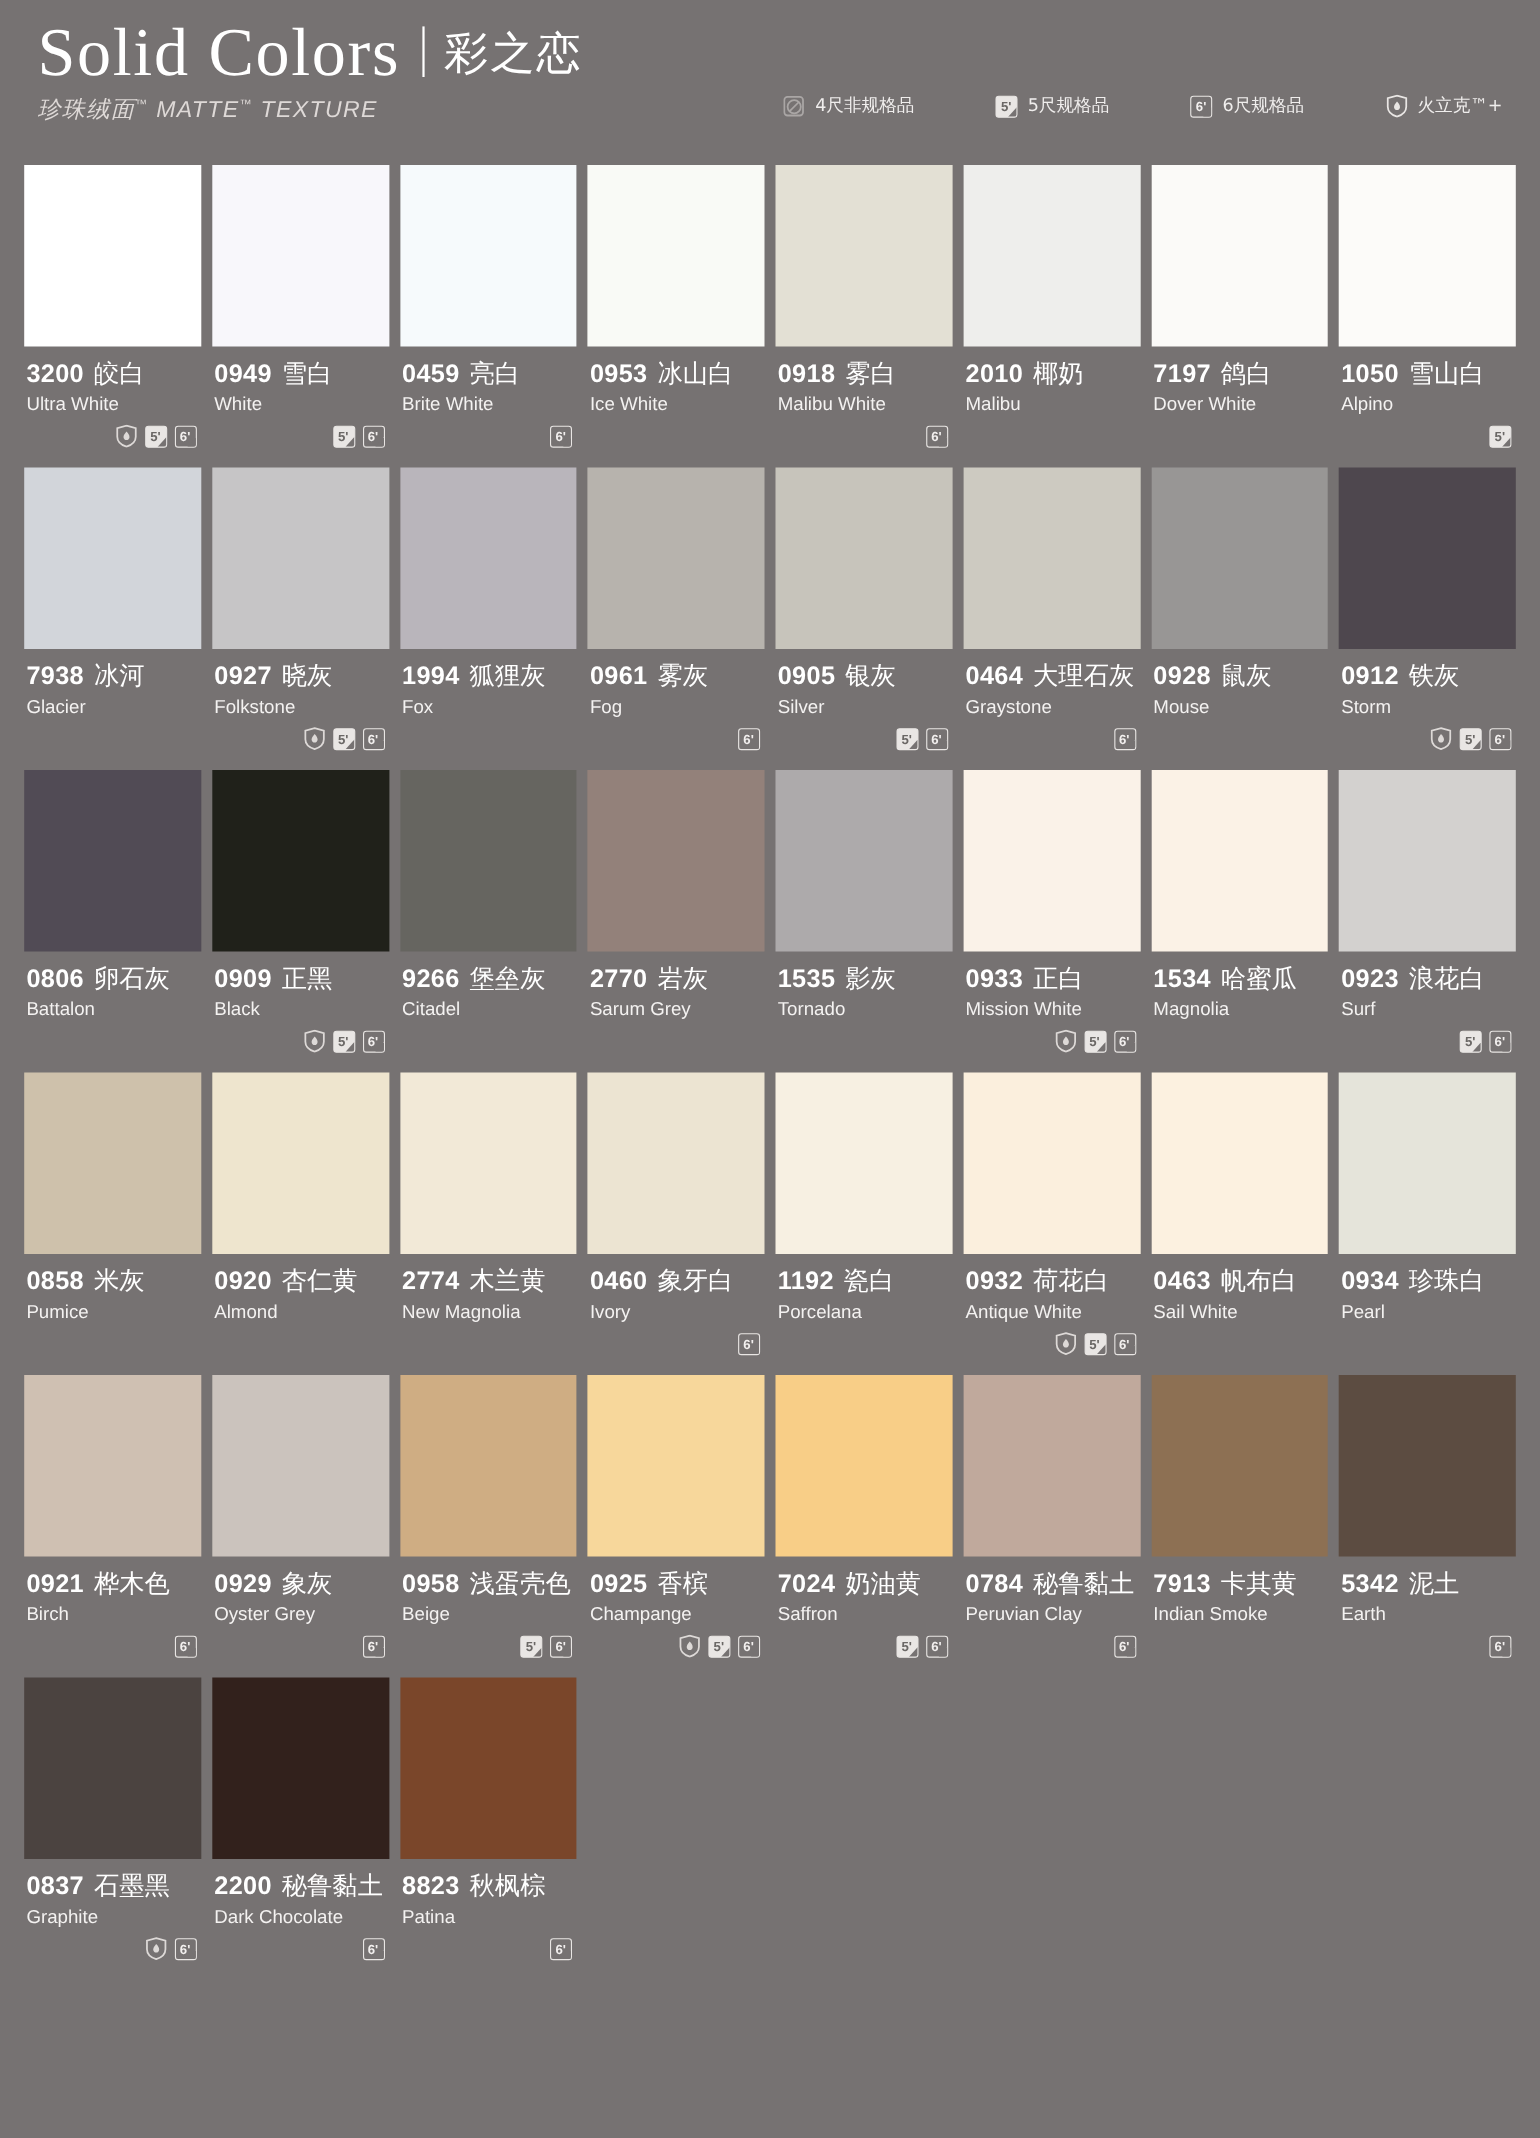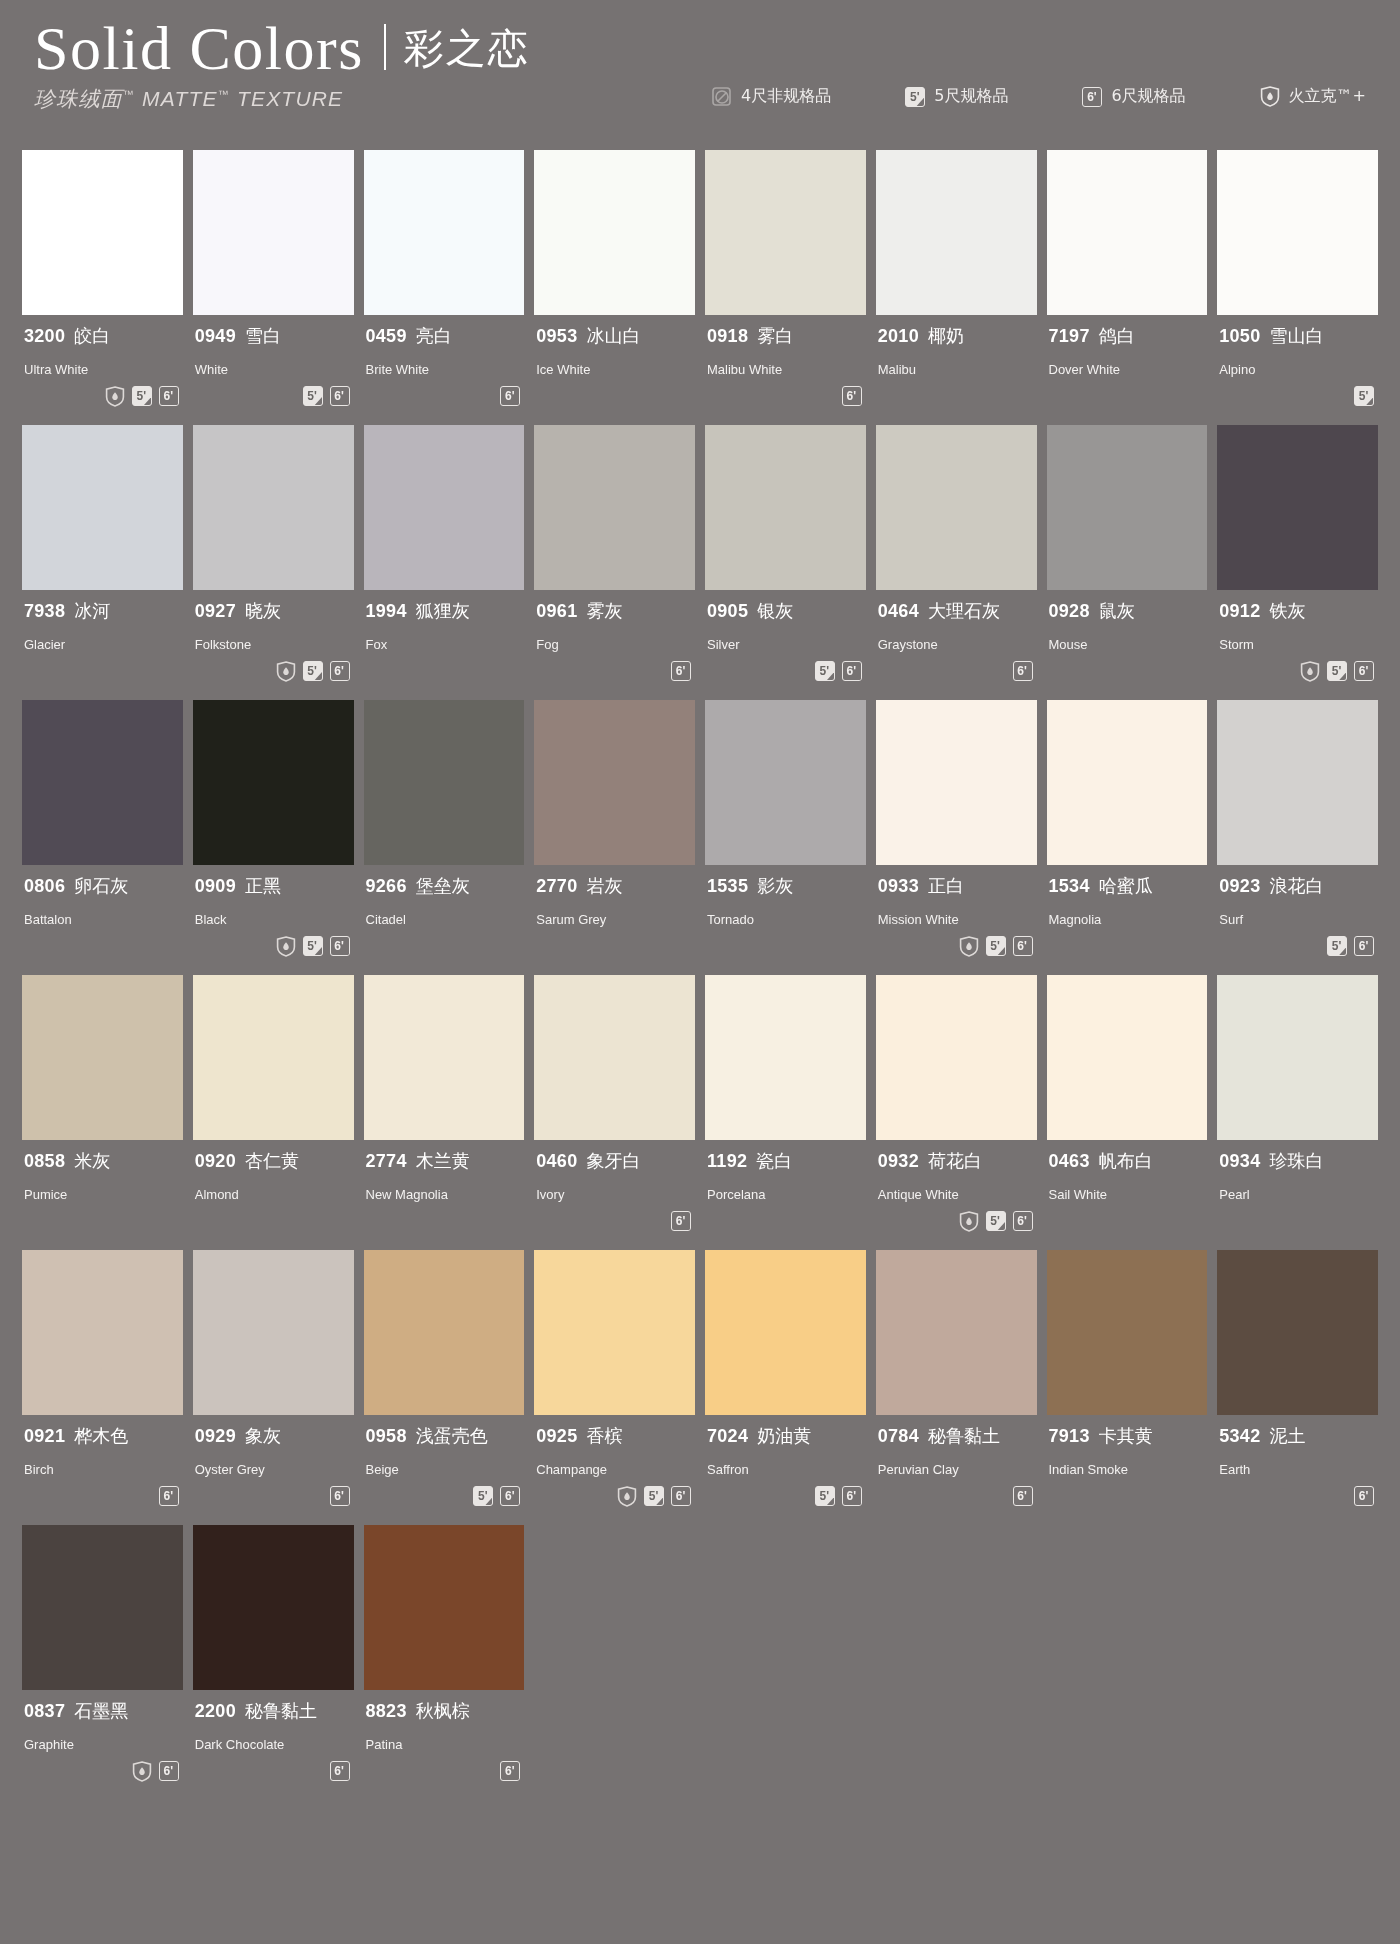--- a/index.html
+++ b/index.html
@@ -171,40 +171,40 @@
     height: 165px;
     display: block;
   }
 
   .caption {
     padding: 10px 2px 0 2px;
     min-height: 110px;
   }
 
   .cap-line1 {
-    font-size: 18px;
+    font-size: 23px;
     line-height: 1.25;
     white-space: nowrap;
     font-family: "DejaVu Sans", "Liberation Sans", sans-serif;
   }
   .cap-code {
     font-weight: 700;
     color: #ffffff;
     letter-spacing: 0.3px;
     font-family: "Liberation Sans", sans-serif;
   }
   .cap-cn {
     font-weight: 400;
     color: #ffffff;
     margin-left: 9px;
   }
   .cap-en {
-    font-size: 13px;
+    font-size: 17px;
     line-height: 1.3;
-    margin-top: 14px;
+    margin-top: 2px;
     color: #f4f2f1;
     font-weight: 400;
     white-space: nowrap;
     font-family: "Liberation Sans", "DejaVu Sans", sans-serif;
   }
 
   .badges {
     margin-top: 7px;
     display: flex;
     justify-content: flex-end;

